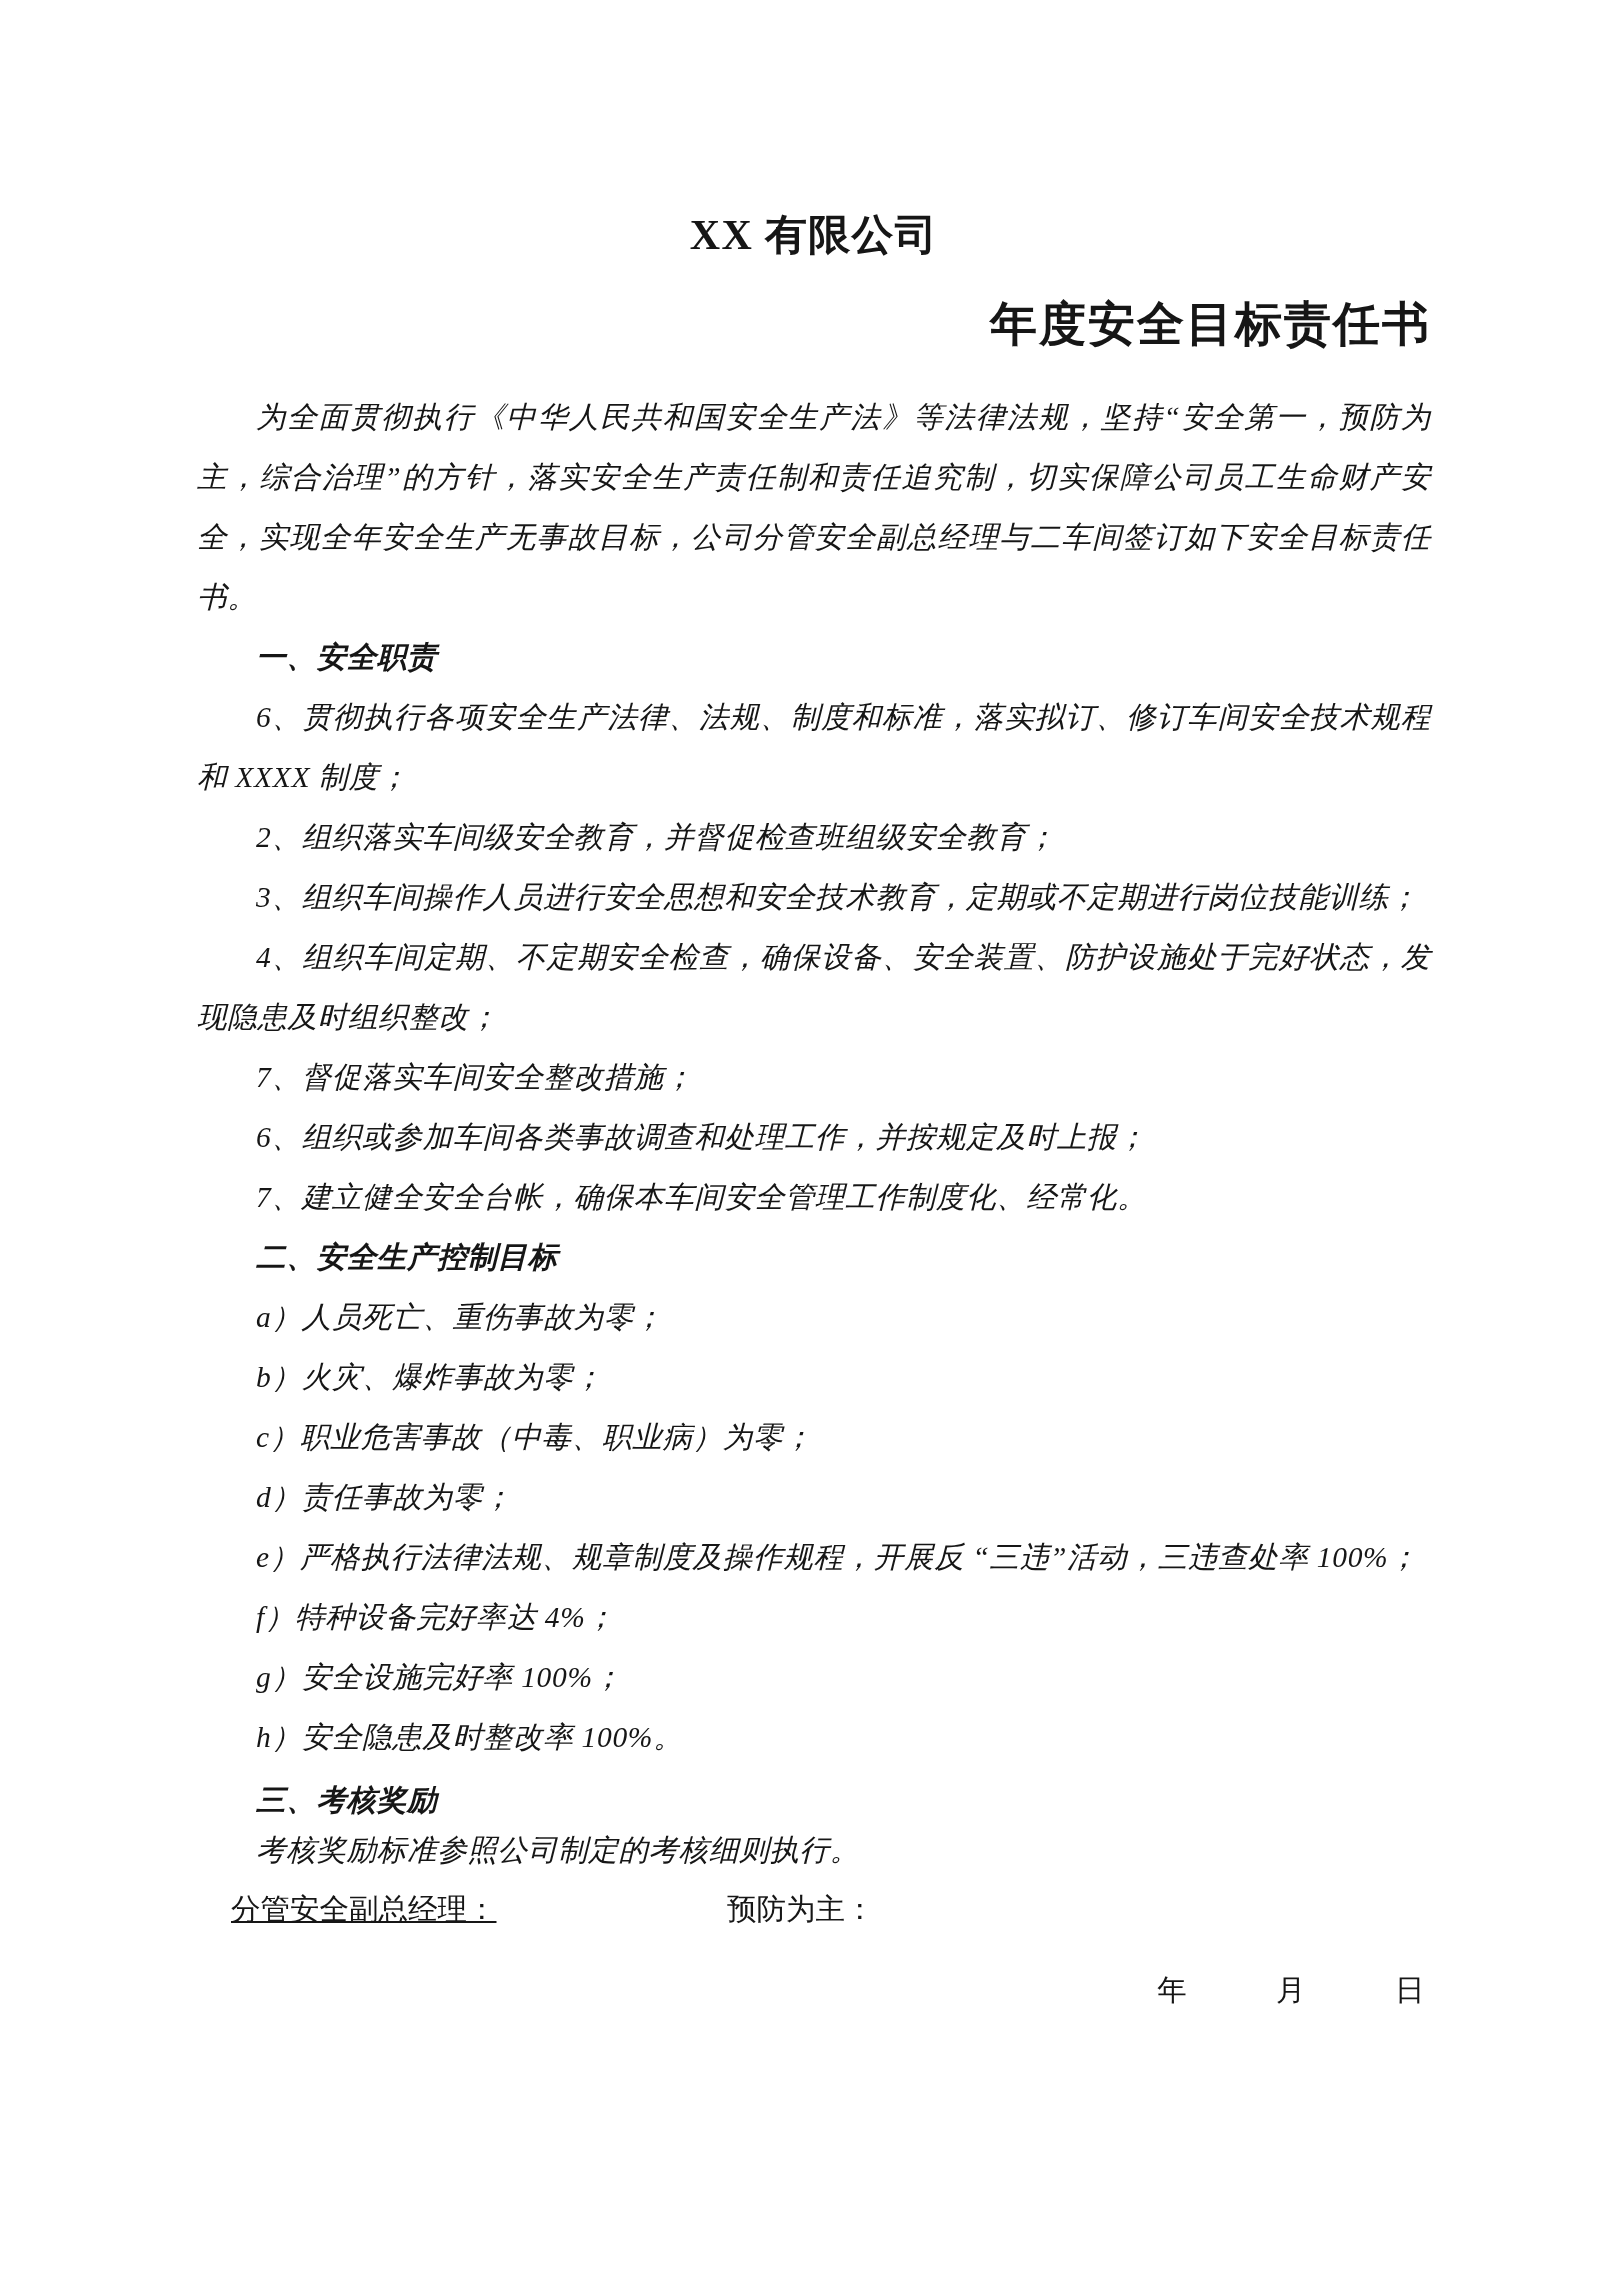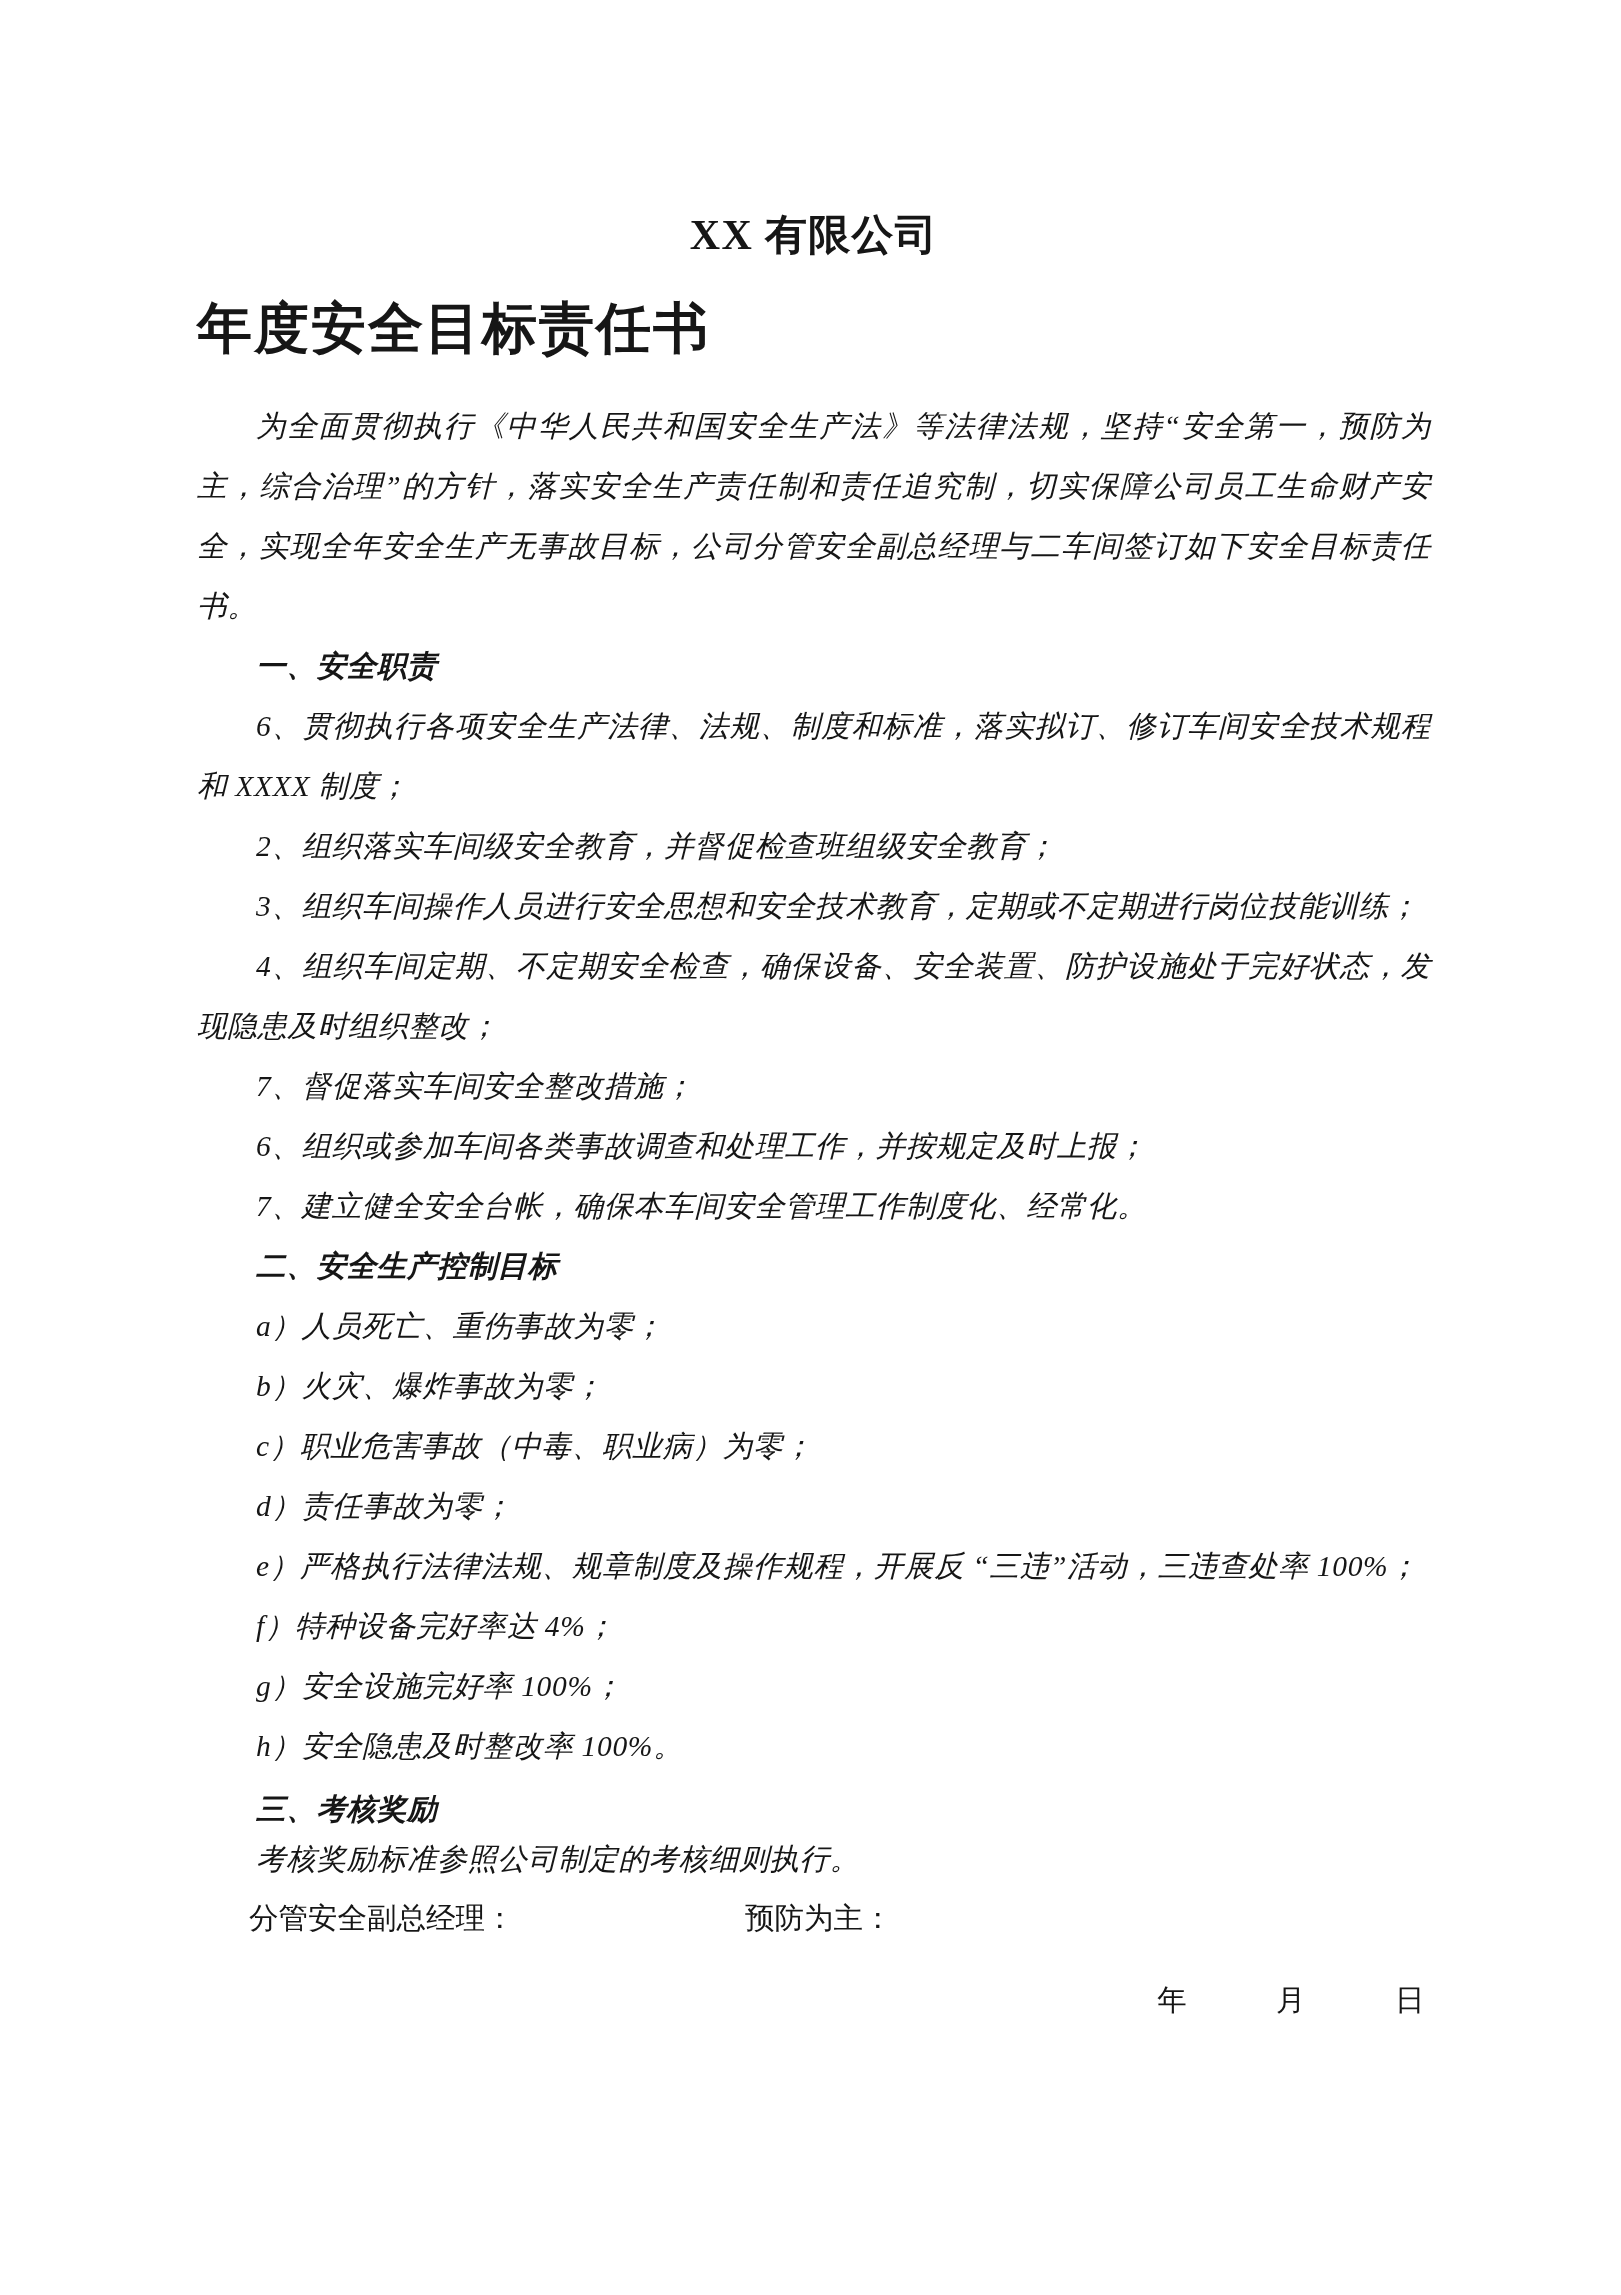--- a/index.html
+++ b/index.html
@@ -22,23 +22,23 @@
   .doc-title-1 {
     margin: 0;
     font-size: 42px;
     font-weight: bold;
     text-align: center;
     line-height: 1.2;
     letter-spacing: 1.3px;
   }
   .doc-title-2 {
     margin: 36px 0 0 0;
-    font-size: 55px;
+    font-size: 47px;
     font-weight: bold;
-    text-align: left;
+    text-align: right;
     line-height: 1.2;
     letter-spacing: 2px;
   }
   .para {
     margin: 0;
     line-height: 60px;
     text-indent: 59px;
     text-align: justify;
     letter-spacing: 0.7px;
     font-style: italic;
@@ -55,21 +55,22 @@
   .sec3-gap {
     margin-top: 7.9px;
   }
   .sig-line {
     margin: 9.2px 0 0 0;
     line-height: 50px;
     white-space: nowrap;
   }
   .sig-left {
     display: inline-block;
-    margin-left: 52px;
+    margin-left: 34px;
+    text-decoration: underline;
   }
   .sig-right {
     display: inline-block;
     margin-left: 223px;
   }
   .date-line {
     margin: 31.5px 6.6px 0 0;
     line-height: 50px;
     text-align: right;
   }

